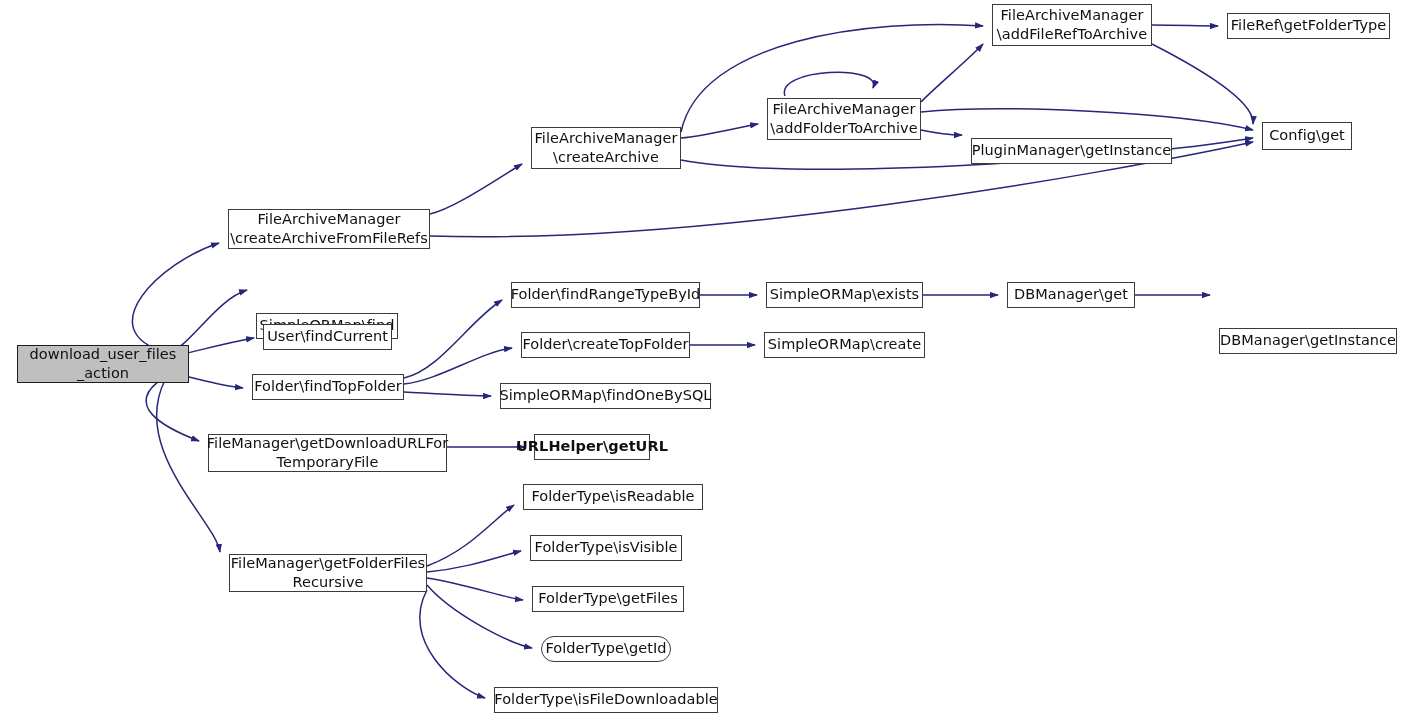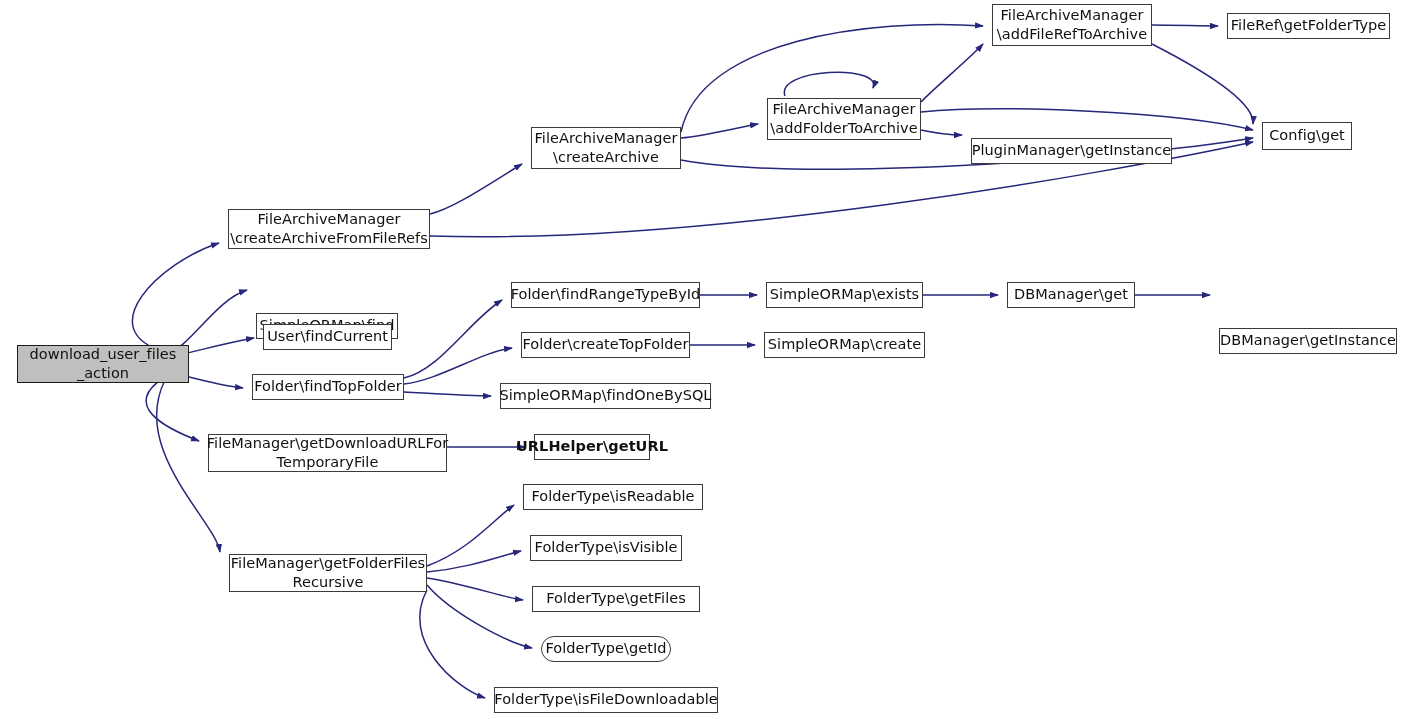--- a/index.html
+++ b/index.html
@@ -118,18 +118,18 @@
       <div class="node" style="left: 764px; top: 332px; width: 161px; height: 26px;"><span class="node-label">SimpleORMap\create</span></div>
       <div class="node" style="left: 1007px; top: 282px; width: 128px; height: 26px;"><span class="node-label">DBManager\get</span></div>
       <div class="node" style="left: 1219px; top: 282px; width: 178px; height: 26px; margin-top: 46px;"><span class="node-label">DBManager\getInstance</span></div>
       <div class="node" style="left: 208px; top: 428px; width: 239px; height: 38px; margin-top: 6px;"><span class="node-label">FileManager\getDownloadURLFor
 TemporaryFile</span></div>
       <div class="node" style="left: 534px; top: 434px; width: 116px; height: 26px; font-weight: bold;"><span class="node-label">URLHelper\getURL</span></div>
       <div class="node" style="left: 229px; top: 554px; width: 198px; height: 38px;"><span class="node-label">FileManager\getFolderFiles
 Recursive</span></div>
       <div class="node" style="left: 523px; top: 484px; width: 180px; height: 26px;"><span class="node-label">FolderType\isReadable</span></div>
       <div class="node" style="left: 530px; top: 535px; width: 152px; height: 26px;"><span class="node-label">FolderType\isVisible</span></div>
-      <div class="node" style="left: 532px; top: 586px; width: 168px; height: 26px;"><span class="node-label">FolderType\getFiles</span></div>
+      <div class="node" style="left: 532px; top: 586px; width: 152px; height: 26px;"><span class="node-label">FolderType\getFiles</span></div>
       <div class="node" style="left: 541px; top: 636px; width: 130px; height: 26px; border-radius: 13px;"><span class="node-label">FolderType\getId</span></div>
       <div class="node" style="left: 494px; top: 687px; width: 224px; height: 26px;"><span class="node-label">FolderType\isFileDownloadable</span></div>
     </div>
 
 </div>
 
 </body></html>

